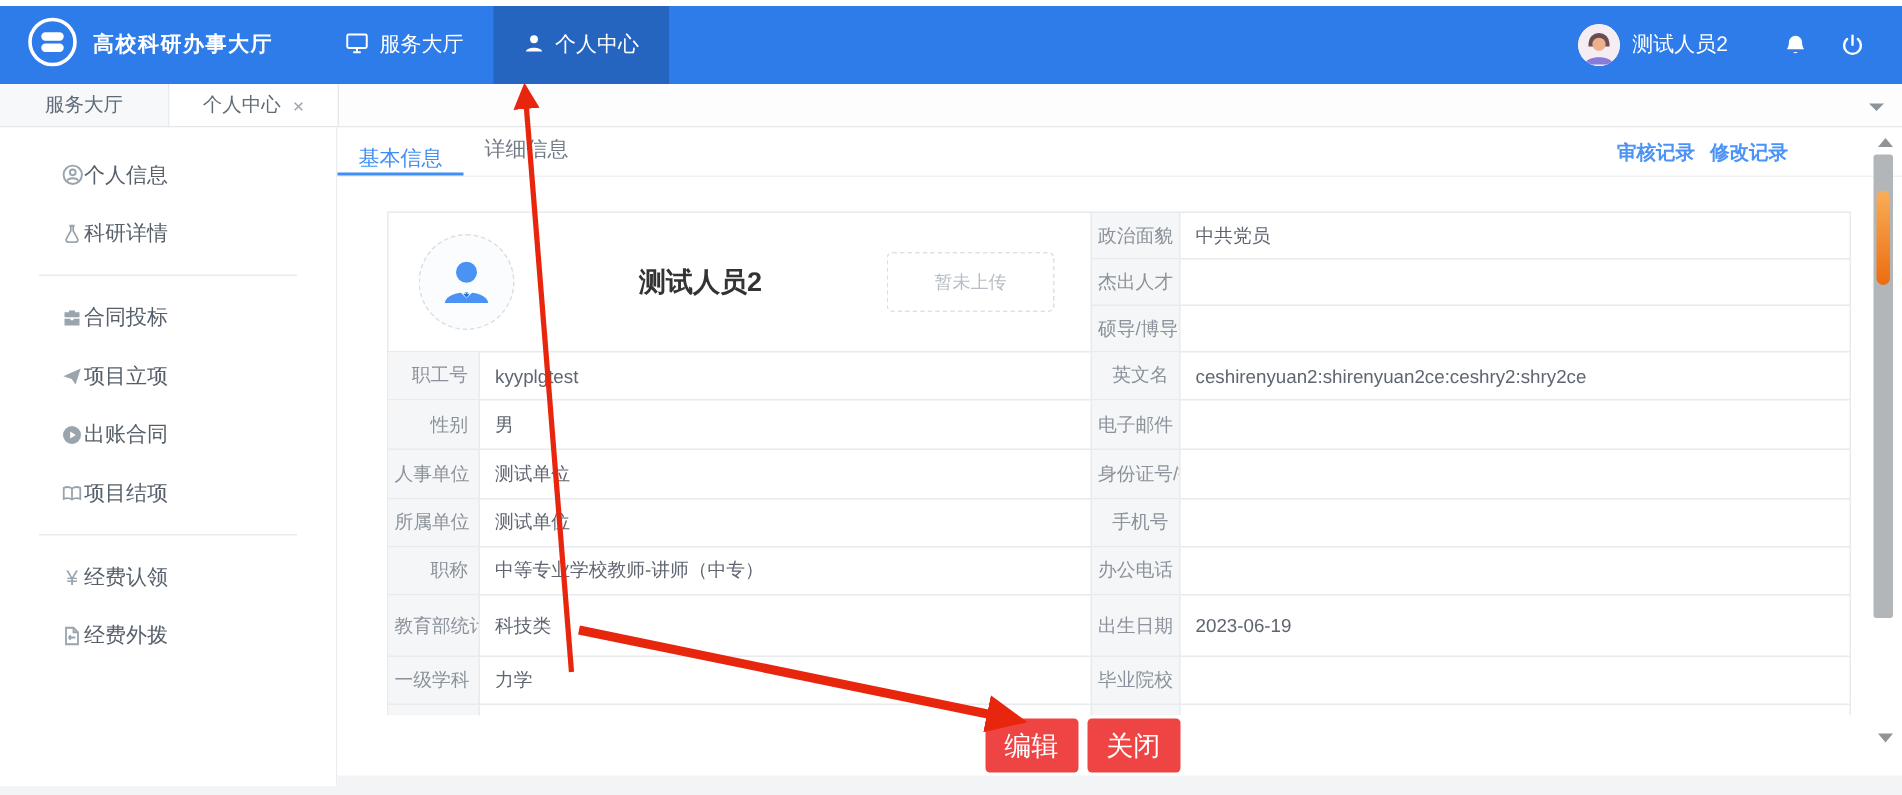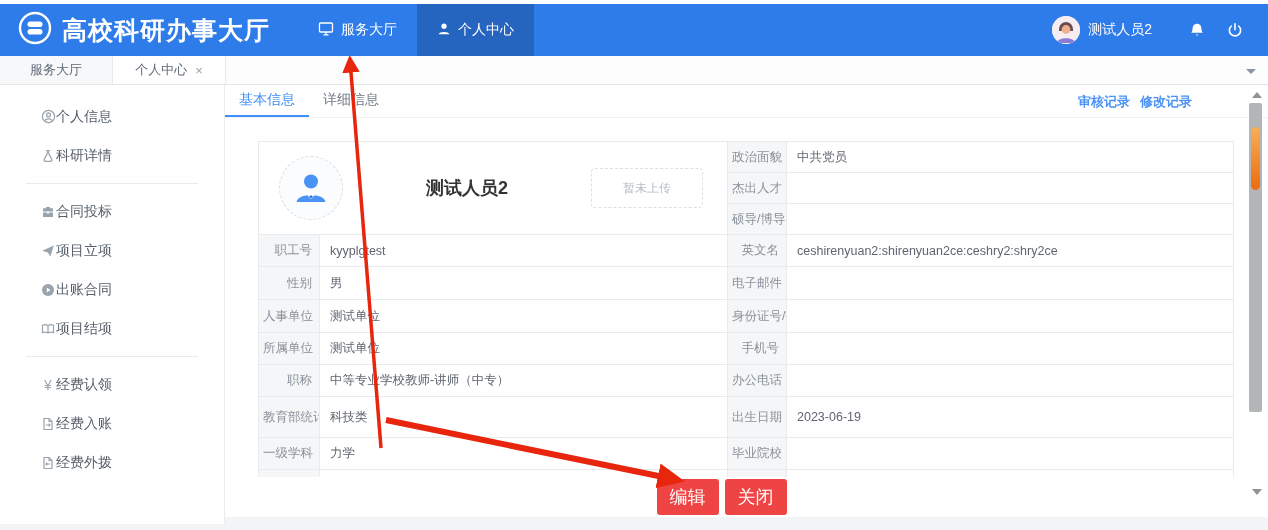--- a/index.html
+++ b/index.html
@@ -2,21 +2,21 @@
 <html><head>
 <meta charset="utf-8">
 <style>
   * { margin:0; padding:0; box-sizing:border-box; }
   html,body { width:1268px; height:530px; background:#fff; font-family:"Liberation Sans","DejaVu Sans",sans-serif; overflow:hidden; }
   #app { position:relative; width:1268px; height:530px; background:#fff; }
 
   
   #navbar { position:absolute; left:0; top:4px; width:1268px; height:52px; background:#2e7bea; display:flex; align-items:center; color:#fff; }
   .brand-wrap { display:flex; align-items:center; gap:10px; padding-left:18px; }
-  .brand-title { font-size:25px; font-weight:bold; letter-spacing:1px; white-space:nowrap; }
+  .brand-title { font-size:14px; font-weight:bold; letter-spacing:1px; white-space:nowrap; }
   .nav-menu { display:flex; height:52px; margin-left:28px; }
   .nav-item { display:flex; align-items:center; gap:7px; padding:0 20px; font-size:14px; cursor:pointer; }
   .nav-item.active { background:rgba(0,0,0,0.18); }
   .nav-right { margin-left:auto; display:flex; align-items:center; gap:0; padding-right:14px; }
   .nav-user { display:flex; align-items:center; gap:8px; font-size:14px; margin-right:26px; }
   .nav-avatar { width:28px; height:28px; border-radius:50%; overflow:hidden; background:#f7eff5; flex:none; }
   .nav-ico { width:38px; display:flex; justify-content:center; cursor:pointer; }
 
   
   #tabbar { position:absolute; left:0; top:56px; width:1268px; height:29px; background:#fdfdfd; border-bottom:1px solid #e4e6e8; display:flex; }
@@ -28,21 +28,21 @@
   
   #sidebar { position:absolute; left:0; top:85px; width:225px; height:439px; background:#fff; border-right:1px solid #ececee; padding-top:12px; overflow:hidden; }
   .side-item { display:flex; align-items:center; height:39px; padding-left:40px; font-size:14px; color:#57606a; cursor:pointer; }
   .side-item .ico { width:16px; display:flex; justify-content:center; color:#99a4ad; font-size:14px; }
   .side-divider { border-top:1px solid #e9ebed; margin:8px 26px; }
 
   
   #content { position:absolute; left:225px; top:85px; width:1043px; height:445px; background:#fff; }
   #content-tabs { position:relative; height:33px; display:flex; align-items:stretch; border-bottom:1px solid #f0f1f2; }
   .ctab { padding:0 14px; display:flex; align-items:center; font-size:14px; color:#707a86; cursor:pointer; border-bottom:2px solid transparent; }
-  .ctab.active { color:#3e8ef7; border-bottom-color:#3e8ef7; }
+  .ctab.active { color:#3e8ef7; border-bottom-color:#3e8ef7;align-items:flex-end; }
   .record-links { position:absolute; right:76px; top:0; height:33px; display:flex; align-items:center; gap:10px; font-size:13px; color:#4b93f6;font-weight:bold; }
   .record-links span { cursor:pointer; }
 
   #viewport { position:absolute; left:0; top:33px; width:1023px; height:359px; overflow:hidden; background:#fff; }
 
   
   #profile-card { position:absolute; left:33px; top:23px; width:975px; }
   table.profile { border-collapse:collapse; width:975px; table-layout:fixed; font-size:12.5px; }
   table.profile td { border:1px solid #e9eaec; overflow:hidden; white-space:nowrap; }
   td.lbl { background:#f5f6f7; color:#8b929b; text-align:right; padding:2px 7px 2px 4px; white-space:normal; line-height:1.35; }
@@ -197,29 +197,20 @@
             <path d="M1.5 3.2c1.9-.8 3.7-.8 5.5.4 1.8-1.2 3.6-1.2 5.5-.4v7.4c-1.9-.8-3.7-.8-5.5.4-1.8-1.2-3.6-1.2-5.5-.4z"></path>
             <path d="M7 3.6v7.4"></path>
           </svg>
         </span>
       <span>项目结项</span>
     </div>
     <div class="side-divider"></div>
     <div class="side-item">
       <span class="ico">¥</span>
       <span>经费认领</span>
-    </div>
-    <div class="side-item">
-      <span class="ico">
-          <svg width="14" height="14" viewBox="0 0 14 14" fill="none" stroke="currentColor" stroke-width="1.2">
-            <path d="M3 1.5h5l3 3v8H3z"></path>
-            <path d="M8 1.5v3h3M4.8 8h4.4M9.2 8L7.8 6.6M9.2 8L7.8 9.4"></path>
-          </svg>
-        </span>
-      <span>经费入账</span>
     </div>
     <div class="side-item">
       <span class="ico">
           <svg width="14" height="14" viewBox="0 0 14 14" fill="none" stroke="currentColor" stroke-width="1.2">
             <path d="M3 1.5h5l3 3v8H3z"></path>
             <path d="M8 1.5v3h3M9.2 8H4.8M4.8 8l1.4-1.4M4.8 8l1.4 1.4"></path>
           </svg>
         </span>
       <span>经费外拨</span>
     </div>

